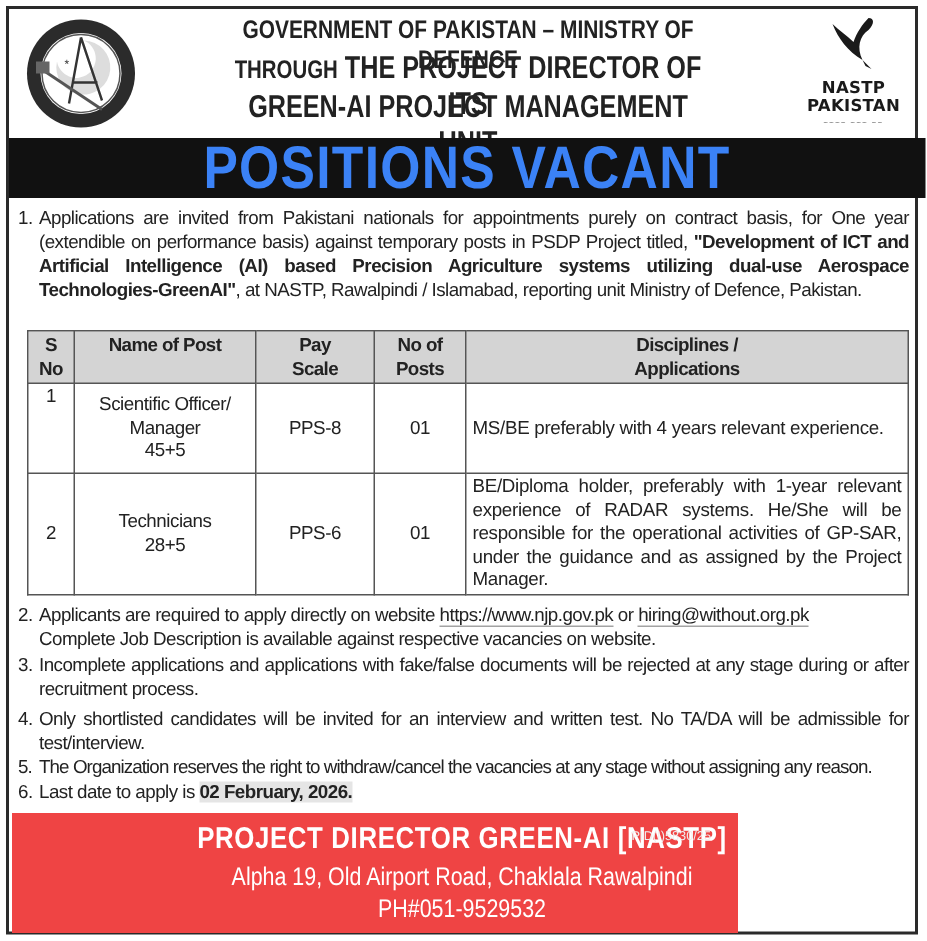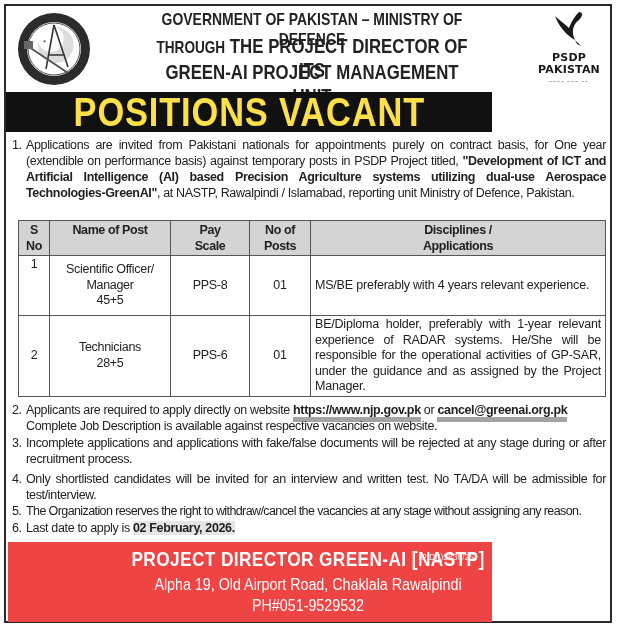--- a/index.html
+++ b/index.html
@@ -8,40 +8,40 @@
   .header { position:absolute; left:0; top:0; width:604px; height:84px; }
   .logo-left { position:absolute; left:10px; top:5px; width:76px; height:76px; }
   .logo-right { position:absolute; right:6px; top:4px; width:70px; height:78px; text-align:center; }
   .uraan1, .uraan2 { font-family:"DejaVu Sans", sans-serif; font-weight:bold; font-size:11px; line-height:12px; color:#1a1a1a; letter-spacing:0.2px; }
   .uraan-sub { font-size:5px; color:#666; margin-top:2px; letter-spacing:1px; }
   .htitle { position:absolute; left:96px; width:420px; text-align:center; font-family:"Liberation Sans", sans-serif; font-weight:bold; color:#222; transform-origin:center; }
   .h1 { top:4px; font-size:17px; transform:scaleX(0.82); }
   .h2 { top:28px; font-size:21px; transform:scaleX(0.80); }
   .h2 .small { font-size:17px; }
   .h3 { top:54px; font-size:21px; transform:scaleX(0.80); }
-  .banner { position:absolute; left:0; top:86px; width:486px; height:40px; background:#111; color:#fde047; text-align:center; }
+  .banner { position:absolute; left:0; top:86px; width:611px; height:40px; background:#111; color:#3b82f6; text-align:center; }
   .banner span { display:inline-block; font-weight:bold; font-size:40px; line-height:40px; transform:scaleX(0.86); letter-spacing:1px; }
   .para { position:absolute; left:6px; width:594px; font-size:12.5px; line-height:16px; color:#222; text-align:justify; }
   .para .num { position:absolute; left:0; top:0; width:18px; }
   .para .txt { margin-left:14px; display:block; transform-origin:left top; }
   .cond { letter-spacing:-0.35px; }
   b.bold { font-weight:bold; }
   .p1 { top:131px; }
   table.posts { position:absolute; left:12px; top:214px; width:588px; border-collapse:collapse; font-size:12.5px; color:#222; }
   table.posts th, table.posts td { border:1.5px solid #555; padding:1px 4px; vertical-align:middle; }
   table.posts th { background:#d4d4d4; font-weight:bold; text-align:center; line-height:16px; letter-spacing:-0.4px; }
   table.posts td { text-align:center; line-height:15.5px; letter-spacing:-0.3px; }
   table.posts td.qual { text-align:justify; letter-spacing:-0.2px; }
   td.post { font-weight:normal; }
   .p2 { top:396px; }
   .p3 { top:429px; }
   .p4 { top:465px; }
   .p5 { top:497px; }
   .p6 { top:514px; }
-  .link { font-weight:bold; border-bottom:5px solid #a3a3a3; }
+  .link { font-weight:normal; border-bottom:1px solid #a3a3a3; }
   .hl { font-weight:bold; background:#e5e5e5; }
   .footer { position:absolute; left:2px; top:536px; width:484px; height:80px; background:#ef4444; color:#fff; text-align:center; }
   .f1 { position:absolute; left:0; width:600px; top:6px; font-size:20px; font-weight:bold; transform:scaleX(0.86); letter-spacing:0.5px; }
   .f2 { position:absolute; left:0; width:600px; top:33px; font-size:17px; transform:scaleX(0.84); }
   .f3 { position:absolute; left:0; width:600px; top:54px; font-size:17px; transform:scaleX(0.84); }
   .pid { position:absolute; right:18px; top:10px; font-size:8.5px; font-weight:normal; color:#eee; }
 </style>
 </head>
 <body>
 
@@ -66,21 +66,21 @@
       <span class="small">THROUGH</span>
       <span>THE PROJECT DIRECTOR OF ITS</span>
     </div>
     <div class="htitle h3">GREEN-AI PROJECT  MANAGEMENT UNIT</div>
 
     <div class="logo-right">
       <svg width="40" height="38" viewBox="0 0 40 38">
         <path d="M6 6 C10 16 16 24 26 30 C22 22 24 14 30 10 C34 6 34 2 30 2 C26 6 22 12 20 18 C16 14 10 10 6 6 Z" fill="#1a1a1a"></path>
         <path d="M26 30 L32 36 L28 34 Z" fill="#1a1a1a"></path>
       </svg>
-      <div class="uraan1">PSDP</div>
+      <div class="uraan1">NASTP</div>
       <div class="uraan2">PAKISTAN</div>
       <div class="uraan-sub">~~~~ ~~~ ~~</div>
     </div>
   </div>
 
   <div class="banner">
     <span>POSITIONS VACANT</span>
   </div>
 
   <div class="para p1 cond">
@@ -111,21 +111,21 @@
         <td class="post"><span>Technicians</span><br><span>28+5</span></td>
         <td>PPS-6</td>
         <td>01</td>
         <td class="qual">BE/Diploma holder, preferably with 1-year relevant experience of RADAR systems. He/She will be responsible for the operational activities of GP-SAR, under the guidance and as assigned by the Project Manager.</td>
       </tr>
     </tbody>
   </table>
 
   <div class="para p2 cond">
     <span class="num">2.</span>
-    <span class="txt"><span>Applicants are required to apply directly on website </span><span class="link">https://www.njp.gov.pk</span><span> or </span><span class="link">cancel@greenai.org.pk</span><br><span>Complete Job Description is available against respective vacancies on website.</span></span>
+    <span class="txt"><span>Applicants are required to apply directly on website </span><span class="link">https://www.njp.gov.pk</span><span> or </span><span class="link">hiring@without.org.pk</span><br><span>Complete Job Description is available against respective vacancies on website.</span></span>
   </div>
 
   <div class="para p3 cond">
     <span class="num">3.</span>
     <span class="txt">Incomplete applications and applications with fake/false documents will be rejected at any stage during or after recruitment process.</span>
   </div>
 
   <div class="para p4 cond">
     <span class="num">4.</span>
     <span class="txt">Only shortlisted candidates will be invited for an interview and written test. No TA/DA will be admissible for test/interview.</span>

